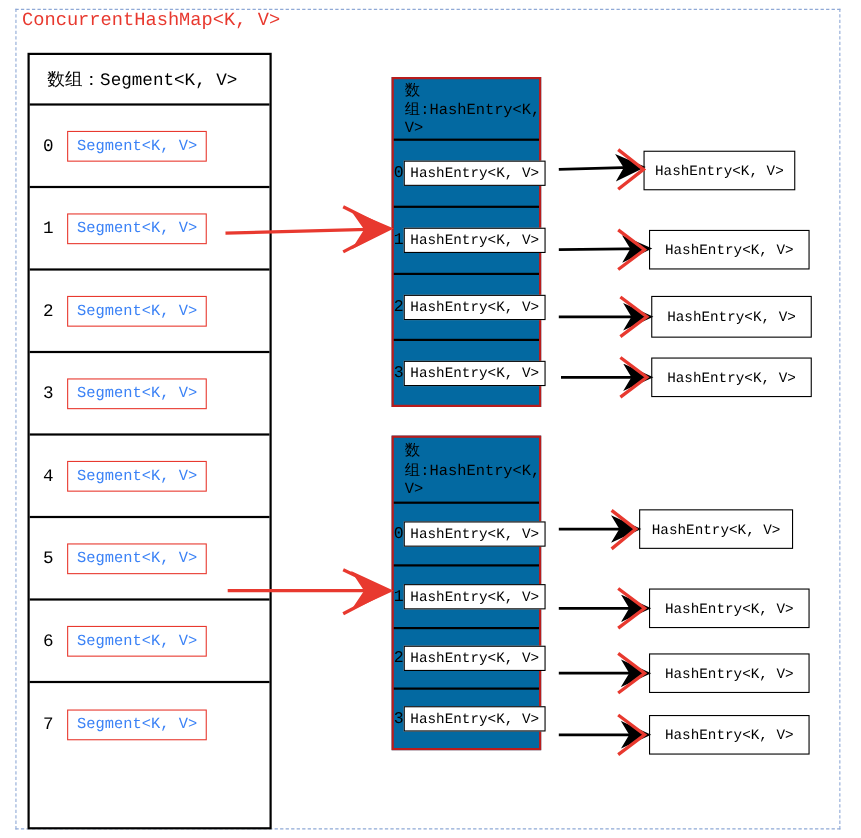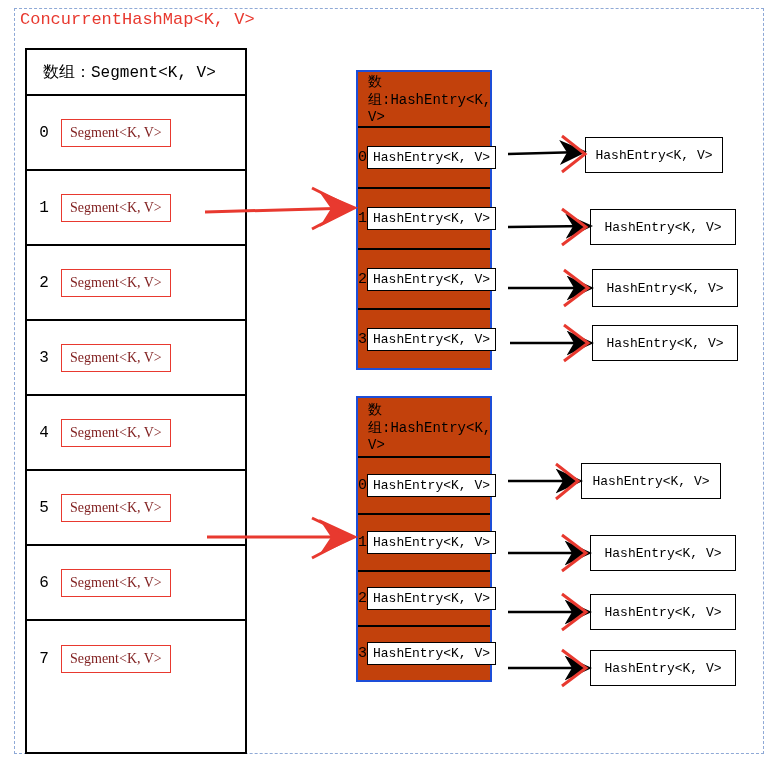--- a/index.html
+++ b/index.html
@@ -10,24 +10,24 @@
   .outer-frame{position:absolute;left:14px;top:8px;width:750px;height:746px;border:1px dashed #8fa9d6;box-sizing:border-box;}
 
   .title{position:absolute;left:20px;top:10px;color:#e8392f;font-family:"Liberation Mono",monospace;font-size:17px;letter-spacing:0px;white-space:nowrap;}
 
   
   .seg-table{position:absolute;left:25px;top:48px;width:222px;height:706px;border:2px solid #000;box-sizing:border-box;background:#fff;}
   .seg-head{height:46px;border-bottom:2px solid #000;box-sizing:border-box;display:flex;align-items:center;padding-left:16px;font-family:"Liberation Mono",monospace;font-size:16px;color:#000;}
   .seg-row{height:75px;border-bottom:2px solid #000;box-sizing:border-box;display:flex;align-items:center;}
   .seg-row:last-child{border-bottom:none;}
   .seg-idx{width:34px;text-align:center;font-family:"Liberation Mono",monospace;font-size:16px;color:#000;}
-  .seg-cell{border:1px solid #e8392f;color:#7f1d1d;font-family:Liberation Serif, serif;font-size:14px;padding:5px 8px;background:#fff;white-space:nowrap;}
+  .seg-cell{border:1px solid #e8392f;color:#3b82f6;font-family:Liberation Mono, monospace;font-size:14px;padding:5px 8px;background:#fff;white-space:nowrap;}
 
   
-  .he-table{position:absolute;border:2px solid #1d4ed8;box-sizing:border-box;background:#c2410c;width:136px;}
+  .he-table{position:absolute;border:2px solid #b91c1c;box-sizing:border-box;background:#0369a1;width:136px;}
   .he-table.t1{left:356px;top:70px;height:300px;}
   .he-table.t2{left:356px;top:396px;height:286px;}
   .he-head{height:56px;border-bottom:2px solid #000;box-sizing:border-box;display:flex;align-items:center;padding-left:10px;font-family:"Liberation Mono",monospace;font-size:14px;color:#000;}
   .he-head.h2{height:60px;}
   .he-row{border-bottom:2px solid #000;box-sizing:border-box;display:flex;align-items:center;}
   .he-row:last-child{border-bottom:none;}
   .he-idx{width:22px;text-align:center;font-family:"Liberation Mono",monospace;font-size:15px;color:#000;}
   .he-cell{border:1px solid #000;font-family:"Liberation Mono",monospace;font-size:13px;padding:3px 5px;background:#fff;white-space:nowrap;}
 
   

